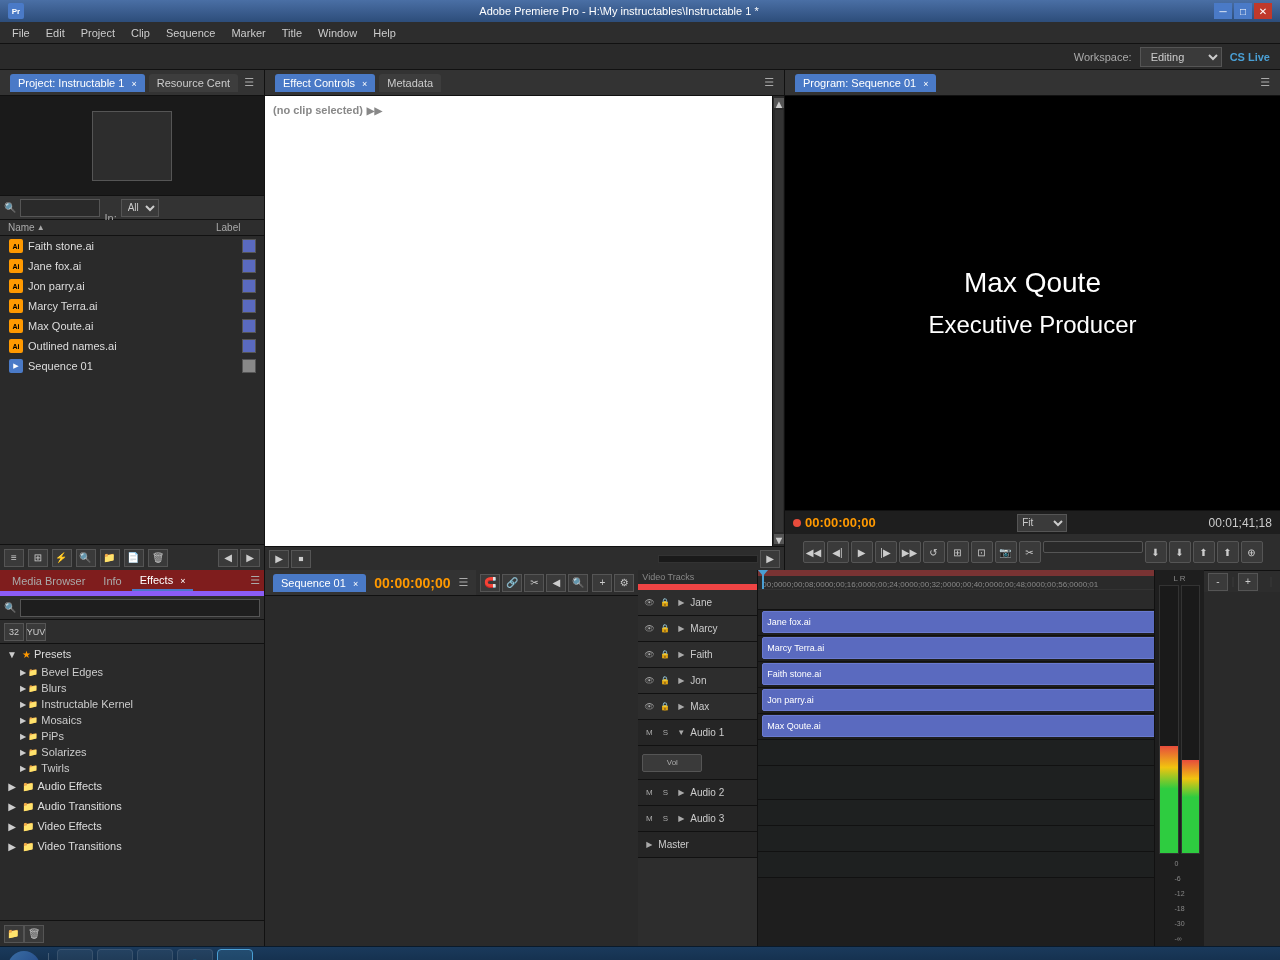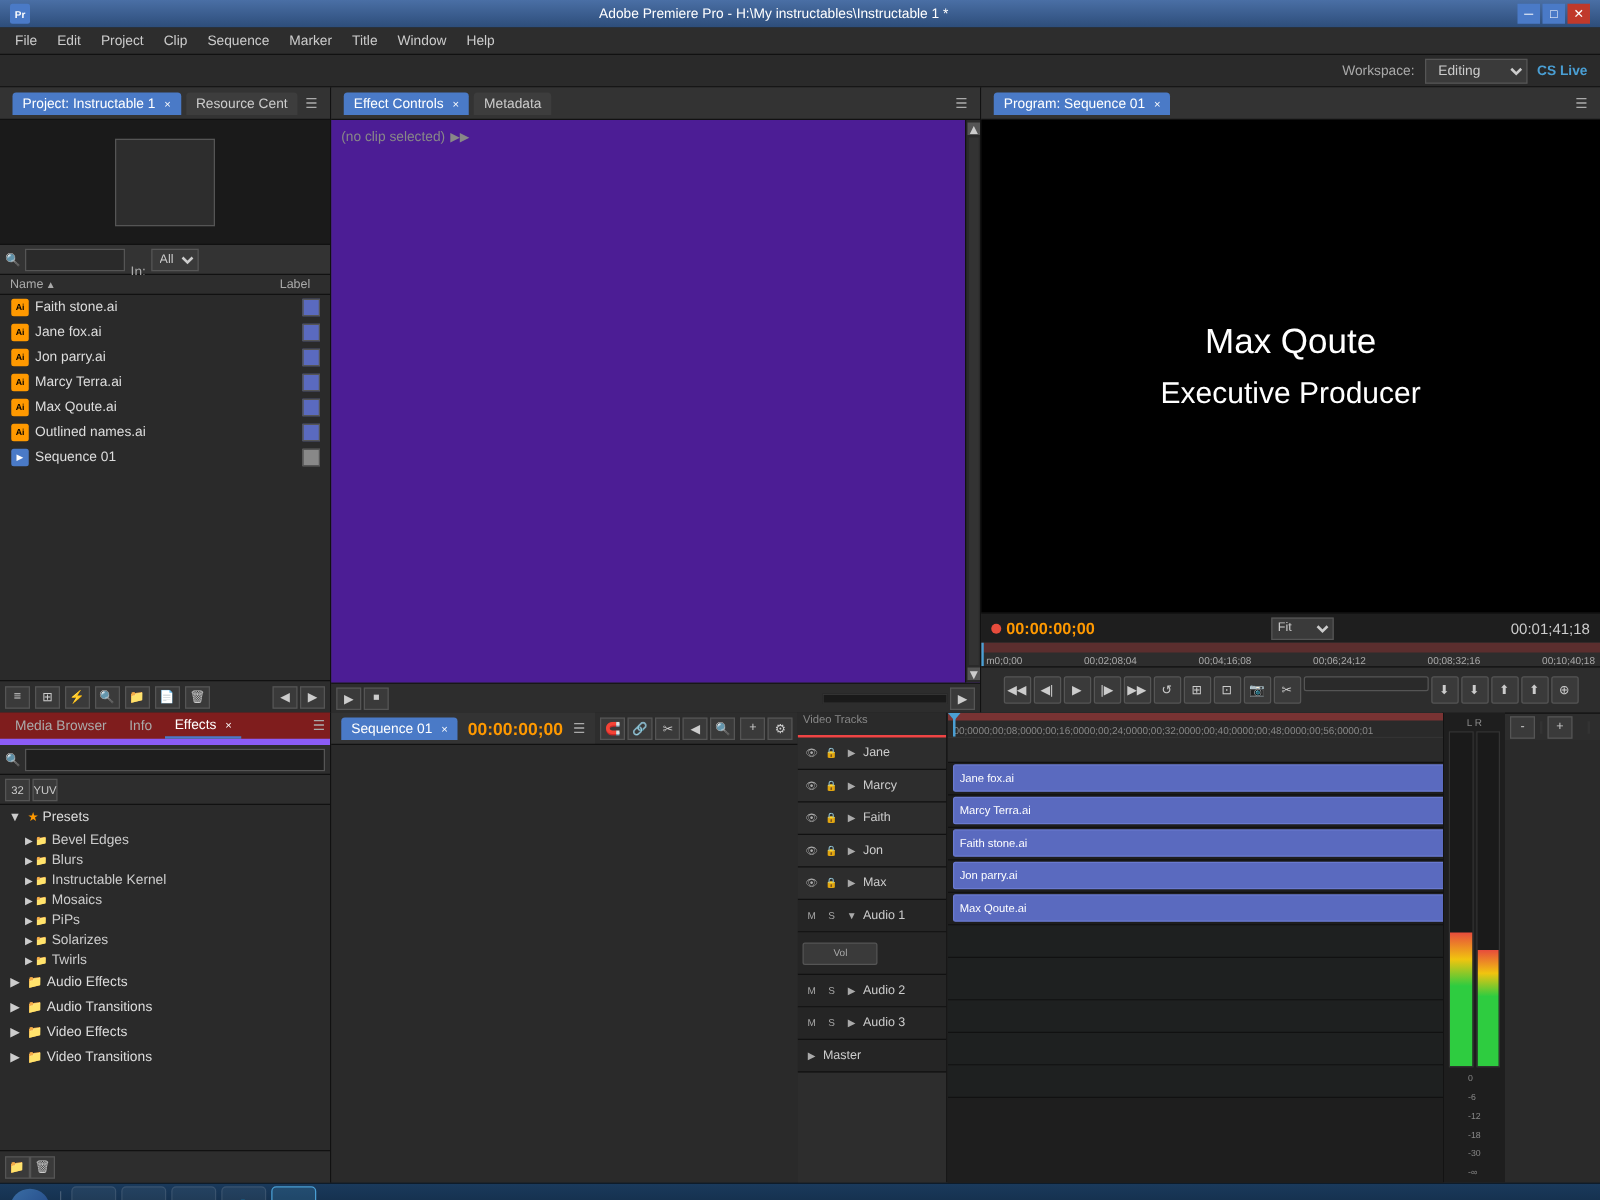--- a/index.html
+++ b/index.html
@@ -39,34 +39,34 @@
     #project-thumbnail .thumb { width: 80px; height: 70px; background: #2d2d2d; border: 1px solid #555; }
 
     #project-info { padding: 4px 8px; display: flex; justify-content: space-between; font-size: 10px; color: #aaa; border-bottom: 1px solid #111; }
     #project-search { height: 24px; background: #333; display: flex; align-items: center; padding: 2px 4px; gap: 4px; border-bottom: 1px solid #111; }
     #project-search input { background: #2a2a2a; border: 1px solid #555; color: #ccc; height: 18px; width: 80px; padding: 1px 4px; font-size: 10px; }
     #project-search .in-label { color: #aaa; margin-top: 20px; }
     #project-search select { background: #3a3a3a; border: 1px solid #555; color: #ccc; height: 18px; font-size: 10px; padding: 0 2px; }
 
     #project-list-header { display: flex; padding: 2px 8px; background: #2d2d2d; border-bottom: 1px solid #111; font-size: 10px; color: #aaa; }
     #project-list-header .col-name { flex: 1; display: flex; align-items: center; gap: 2px; cursor: pointer; }
-    #project-list-header .col-label { width: 40px; text-align: center; }
+    #project-list-header .col-label { width: 40px; text-align: left; }
 
     #project-list { flex: 1; overflow-y: auto; }
     .project-item { display: flex; align-items: center; padding: 2px 8px; cursor: pointer; }
     .project-item .item-icon { width: 16px; height: 16px; margin-right: 4px; display: flex; align-items: center; justify-content: center; }
     .project-item .item-name { flex: 1; font-size: 11px; color: #ddd; }
     .project-item .item-color { width: 14px; height: 14px; border: 1px solid #555; }
 
     #project-bottom-bar { height: 26px; background: #2d2d2d; display: flex; align-items: center; padding: 0 4px; gap: 4px; border-top: 1px solid #111; }
     .toolbar-btn { width: 20px; height: 18px; background: #3a3a3a; border: 1px solid #555; display: flex; align-items: center; justify-content: center; cursor: pointer; font-size: 10px; color: #ccc; }
 
     
     #effect-controls-panel { flex: 1; background: #2a2a2a; border-right: 1px solid #111; display: flex; flex-direction: column; }
-    #effect-controls-content { flex: 1; background: #4c1d95; position: relative; }
+    #effect-controls-content { flex: 1; background: #ffffff; position: relative; font-weight: bold; }
     #no-clip-selected { position: absolute; top: 8px; left: 8px; color: #888; font-size: 11px; display: flex; align-items: center; gap: 4px; }
     #effect-controls-bottom { height: 24px; background: #2d2d2d; display: flex; align-items: center; padding: 0 4px; border-top: 1px solid #111; }
 
     
     #program-panel { width: 495px; min-width: 495px; background: #2a2a2a; display: flex; flex-direction: column; }
     #program-monitor { flex: 1; background: #000; position: relative; display: flex; align-items: center; justify-content: center; }
     #program-monitor .video-text { color: #fff; text-align: center; }
     #program-monitor .video-text h2 { font-size: 28px; font-weight: normal; margin-bottom: 12px; }
     #program-monitor .video-text h3 { font-size: 24px; font-weight: normal; }
     #program-timecode { height: 24px; background: #1e1e1e; display: flex; align-items: center; padding: 0 8px; justify-content: space-between; border-top: 1px solid #111; }
@@ -337,34 +337,20 @@
           <span class="timecode-display">00:00:00;00</span>
         </div>
         <div style="display:flex;align-items:center;gap:4px;">
           <select style="background:#3a3a3a;border:1px solid #555;color:#ccc;height:18px;font-size:10px;width:50px;">
             <option>Fit</option>
           </select>
         </div>
         <span class="timecode-end">00:01;41;18</span>
       </div>
 
-      <div style="height:20px;background:#2d2d2d;position:relative;overflow:hidden;border-bottom:1px solid #111;">
-        <div style="display:flex;align-items:flex-end;height:100%;padding:0 4px;font-size:8px;color:#aaa;justify-content:space-between;">
-          <span>m0;0;00</span>
-          <span>00;02;08;04</span>
-          <span>00;04;16;08</span>
-          <span>00;06;24;12</span>
-          <span>00;08;32;16</span>
-          <span>00;10;40;18</span>
-        </div>
-
-        <div style="position:absolute;top:0;left:0;right:0;height:8px;background:rgba(200,50,50,0.3);"></div>
-
-        <div style="position:absolute;top:0;left:0;width:2px;height:100%;background:#4a9fd4;"></div>
-      </div>
 
       <div id="program-controls">
         <div style="display:flex;gap:2px;flex-wrap:wrap;justify-content:center;">
           <div class="ctrl-btn">◀◀</div>
           <div class="ctrl-btn">◀|</div>
           <div class="ctrl-btn">▶</div>
           <div class="ctrl-btn">|▶</div>
           <div class="ctrl-btn">▶▶</div>
           <div class="ctrl-btn">↺</div>
           <div class="ctrl-btn">⊞</div>
@@ -507,21 +493,21 @@
         <div class="toolbar-btn">🔍</div>
         <div style="flex:1;"></div>
         <div class="toolbar-btn">+</div>
         <div class="toolbar-btn">⚙</div>
       </div>
 
       <div id="timeline-content">
 
         <div id="track-headers">
 
-          <div style="height:20px;background:#2a2a2a;border-bottom:2px solid #ef4444;display:flex;padding:0 4px;font-size:9px;color:#888;">
+          <div style="height:20px;background:#2a2a2a;border-bottom:6px solid #ef4444;display:flex;align-items:center;padding:0 4px;font-size:9px;color:#888;">
             <span>Video Tracks</span>
           </div>
           <div class="track-header">
             <div class="track-btn">👁</div>
             <div class="track-btn">🔒</div>
             <div class="track-btn">▶</div>
             <span class="track-name">Jane</span>
           </div>
           <div class="track-header">
             <div class="track-btn">👁</div>

